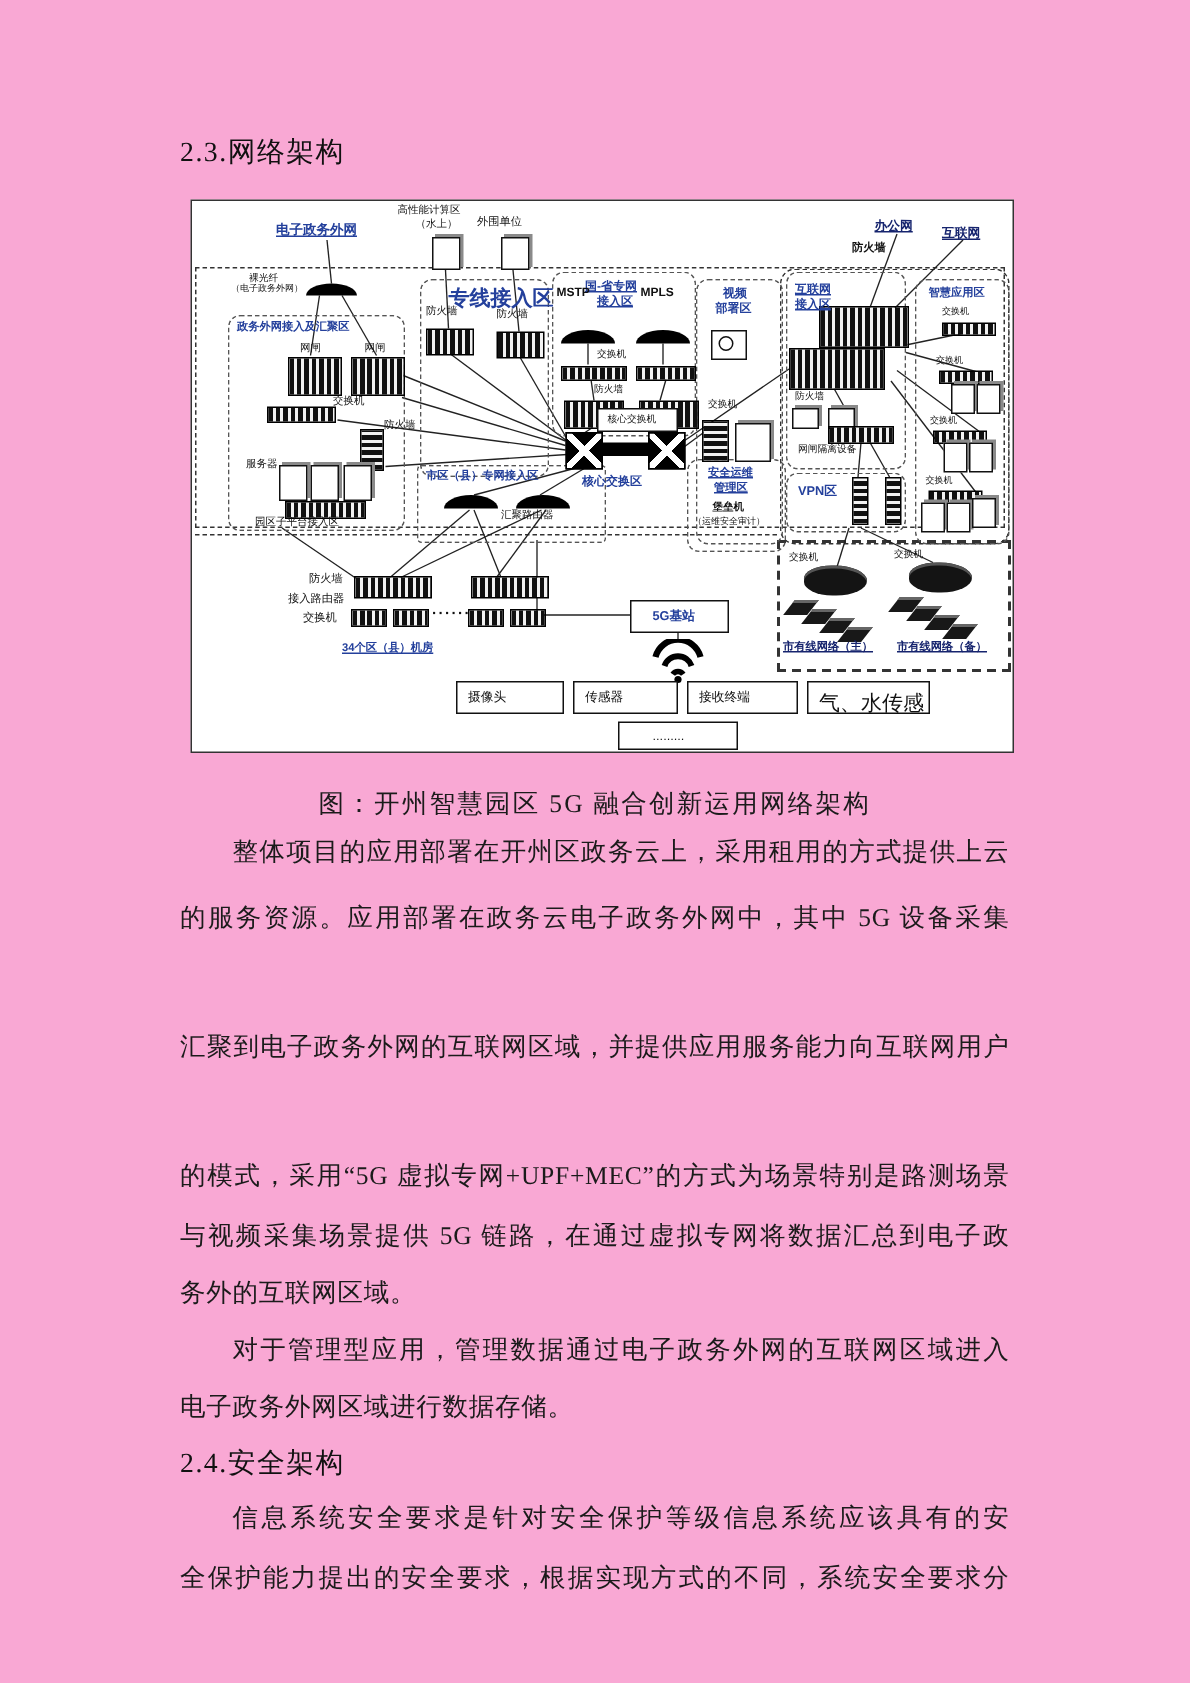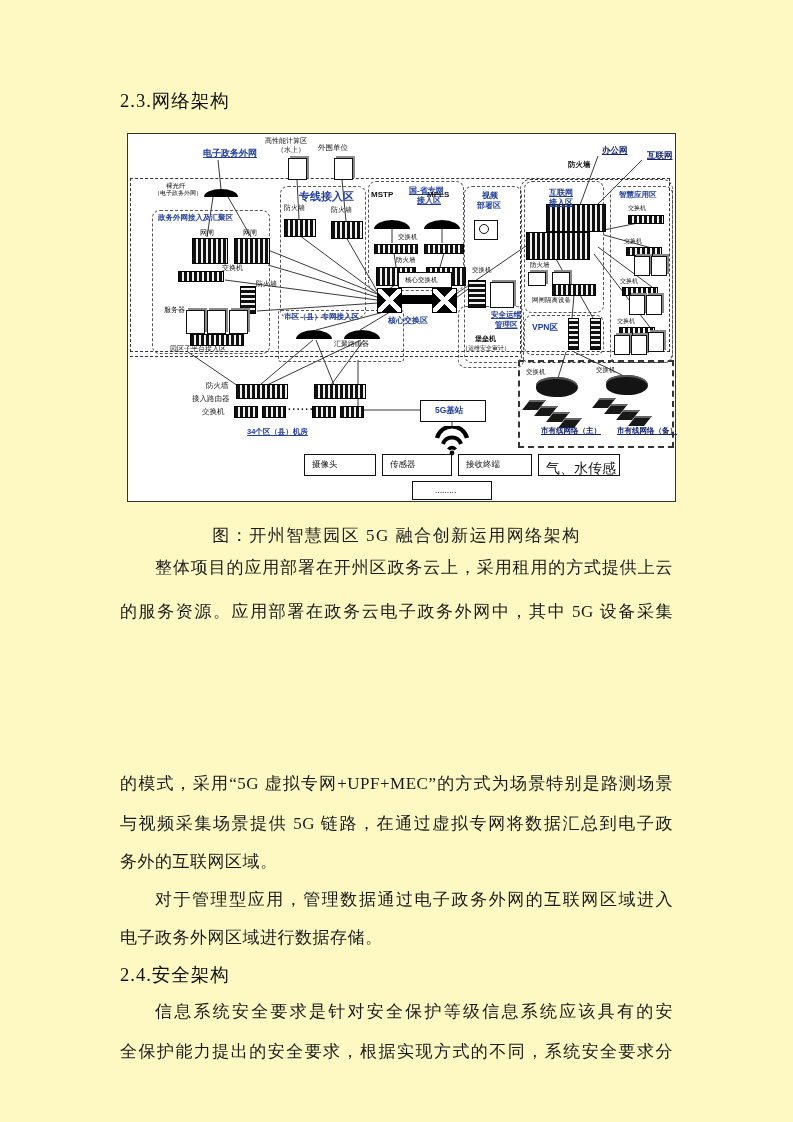--- a/index.html
+++ b/index.html
@@ -1,29 +1,29 @@
 <!DOCTYPE html>
 <html><head>
 <meta charset="utf-8">
 <style>
   html,body{margin:0;padding:0;background:#ffffff;}
-  .page{position:relative;width:793px;height:1122px;background:#fef9c3;overflow:hidden;
+  .page{position:relative;width:793px;height:1122px;background:#f9a8d4;overflow:hidden;
         font-family:"Liberation Serif",serif;color:#1b1b1b;}
   .h2{position:absolute;left:120px;font-size:18.5px;letter-spacing:1px;color:#111;}
   .caption{position:absolute;left:120px;width:553px;text-align:center;font-size:17px;letter-spacing:1.5px;}
   .bodyline{position:absolute;left:120px;width:553px;font-size:17px;letter-spacing:.5px;
             text-align:justify;text-align-last:justify;white-space:nowrap0;}
   .lastline{text-align-last:left;}
   .ind{text-indent:35px;}
   
   .fig{position:absolute;left:127px;top:133px;width:547px;height:367px;border:1.3px solid #333;background:#fff;}
   .diag{position:absolute;inset:0;font-family:"Liberation Sans",sans-serif;}
   .wires{position:absolute;left:0;top:0;z-index:1;}
   .lbl{position:absolute;white-space:nowrap;line-height:1.15;color:#111;z-index:6;}
-  .blue{color:#24409c;} .u{text-decoration:underline;margin-left:19px;} .b{font-weight:bold;}
+  .blue{color:#24409c;} .u{text-decoration:underline;} .b{font-weight:bold;}
   .zone{position:absolute;border:1.1px dashed #555;border-radius:8px;z-index:2;background:transparent;}
   .dashrect{position:absolute;border:1.4px dashed #333;z-index:0;}
   .dashline{position:absolute;border-top:1.4px dashed #333;z-index:0;}
   .vstripe{position:absolute;border:1px solid #000;z-index:4;
            background:repeating-linear-gradient(90deg,#111 0 3px,#f2f2f2 3px 5px);}
   .hstripe{position:absolute;border:1px solid #000;z-index:4;
            background:repeating-linear-gradient(0deg,#111 0 3px,#f2f2f2 3px 5px);}
   .server{position:absolute;background:#fff;border:1px solid #111;box-shadow:2px -2px 0 #8a8a8a;z-index:4;}
   .dish{position:absolute;background:#000;border-radius:50% 50% 50% 50%/100% 100% 0 0;z-index:4;}
   .xsw{position:absolute;background-color:#000;border:1px solid #000;z-index:5;
@@ -121,21 +121,21 @@
       <span class="lbl" style="left:128px;top:146px;font-size:7px">防火墙</span>
       <div class="hstripe" style="left:112px;top:152px;width:14px;height:26px"></div>
       <span class="lbl" style="left:36px;top:172px;font-size:7px">服务器</span>
       <div class="server" style="left:58px;top:176px;width:17px;height:22px"></div>
       <div class="server" style="left:79px;top:176px;width:17px;height:22px"></div>
       <div class="server" style="left:101px;top:176px;width:17px;height:22px"></div>
       <div class="vstripe" style="left:62px;top:200px;width:52px;height:10px"></div>
       <span class="lbl" style="left:42px;top:211px;font-size:7px">园区子平台接入区</span>
 
       <div class="zone" style="left:152px;top:52px;width:84px;height:130px"></div>
-      <span class="lbl blue b" style="left:171px;top:56px;font-size:11px">专线接入区</span>
+      <span class="lbl blue b" style="left:171px;top:56px;font-size:14px">专线接入区</span>
       <span class="lbl" style="left:156px;top:70px;font-size:7px">防火墙</span>
       <div class="vstripe" style="left:156px;top:85px;width:30px;height:16px"></div>
       <span class="lbl" style="left:203px;top:72px;font-size:7px">防火墙</span>
       <div class="vstripe" style="left:203px;top:87px;width:30px;height:16px"></div>
 
       <div class="zone" style="left:240px;top:47px;width:94px;height:108px"></div>
       <span class="lbl blue u b" style="left:262px;top:52px;font-size:8px">国-省专网</span>
       <span class="lbl blue u b" style="left:270px;top:62px;font-size:8px">接入区</span>
       <span class="lbl b" style="left:243px;top:56px;font-size:8px">MSTP</span>
       <span class="lbl b" style="left:299px;top:56px;font-size:8px">MPLS</span>
@@ -265,20 +265,21 @@
       <span class="lbl u b" style="left:394px;top:293px;font-size:7.5px;color:#16246e">市有线网络（主）</span>
       <span class="lbl u b" style="left:470px;top:293px;font-size:7.5px;color:#16246e">市有线网络（备）</span>
 
     </div>
   </div>
 
   <div class="caption" style="top:524px">图：开州智慧园区 5G 融合创新运用网络架构</div>
 
   <div class="bodyline ind" style="top:556px">整体项目的应用部署在开州区政务云上，采用租用的方式提供上云</div>
   <div class="bodyline" style="top:600px">的服务资源。应用部署在政务云电子政务外网中，其中 5G 设备采集</div>
+  <div class="bodyline" style="top:686px">汇聚到电子政务外网的互联网区域，并提供应用服务能力向互联网用户</div>
   <div class="bodyline" style="top:772px">的模式，采用“5G 虚拟专网+UPF+MEC”的方式为场景特别是路测场景</div>
   <div class="bodyline" style="top:812px">与视频采集场景提供 5G 链路，在通过虚拟专网将数据汇总到电子政</div>
   <div class="bodyline lastline" style="top:850px">务外的互联网区域。</div>
 
   <div class="bodyline ind" style="top:888px">对于管理型应用，管理数据通过电子政务外网的互联网区域进入</div>
   <div class="bodyline lastline" style="top:926px">电子政务外网区域进行数据存储。</div>
 
   <div class="h2" style="top:962px">2.4.安全架构</div>
 
   <div class="bodyline ind" style="top:1000px">信息系统安全要求是针对安全保护等级信息系统应该具有的安</div>

